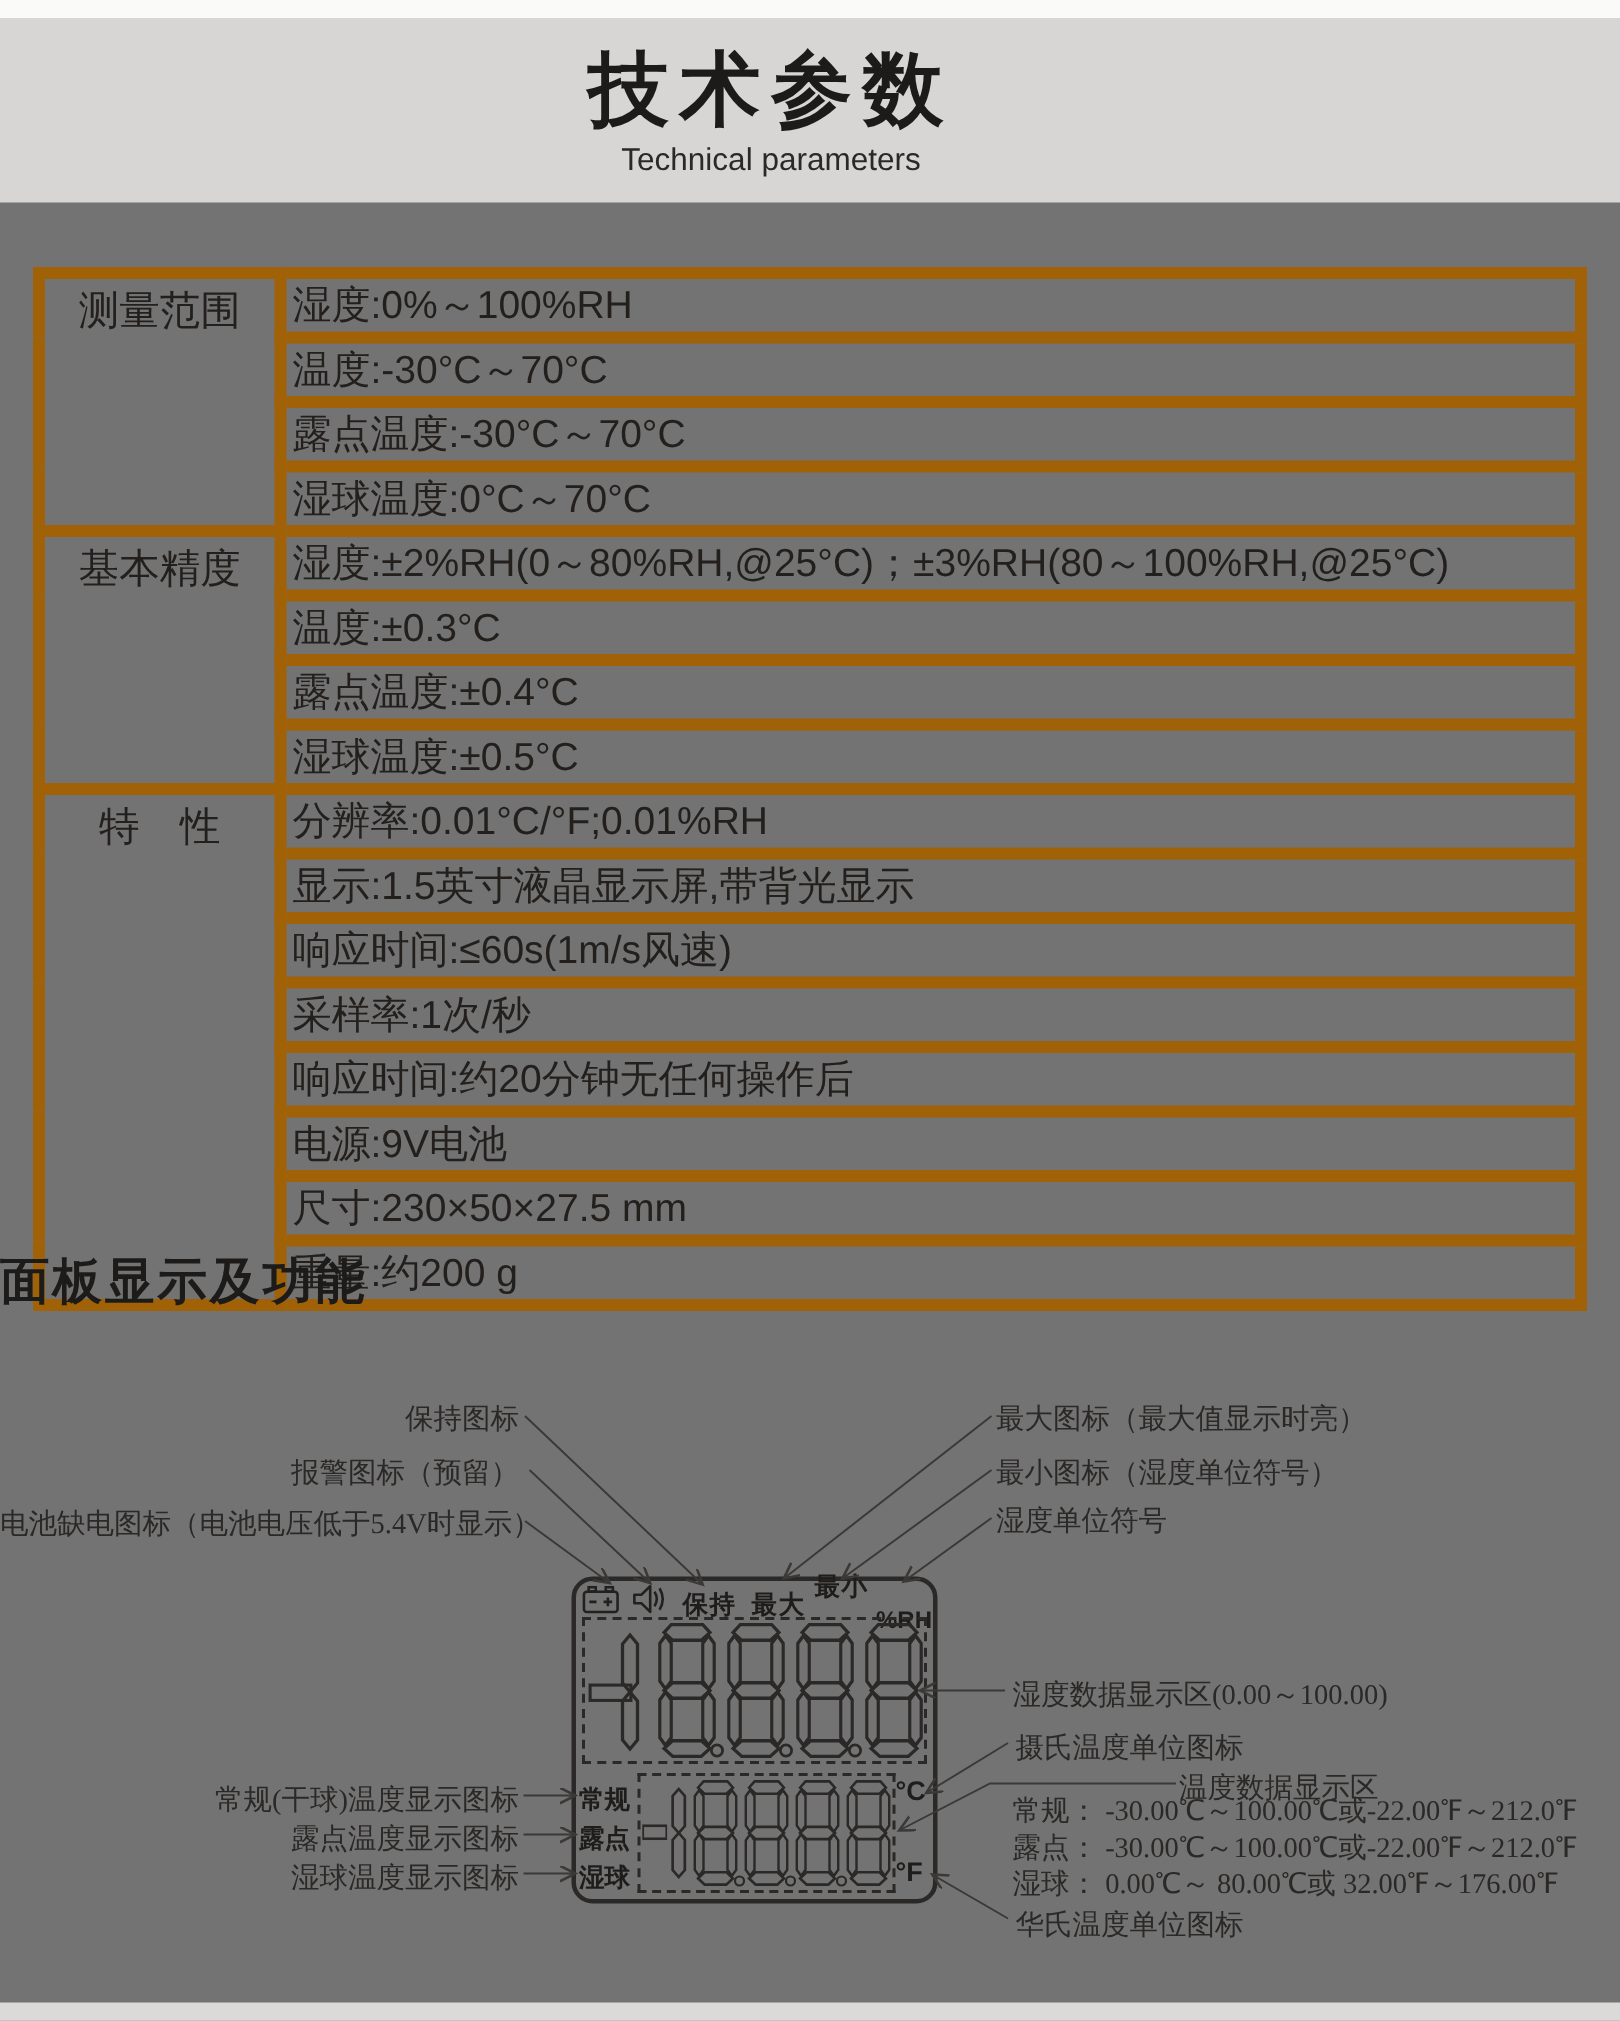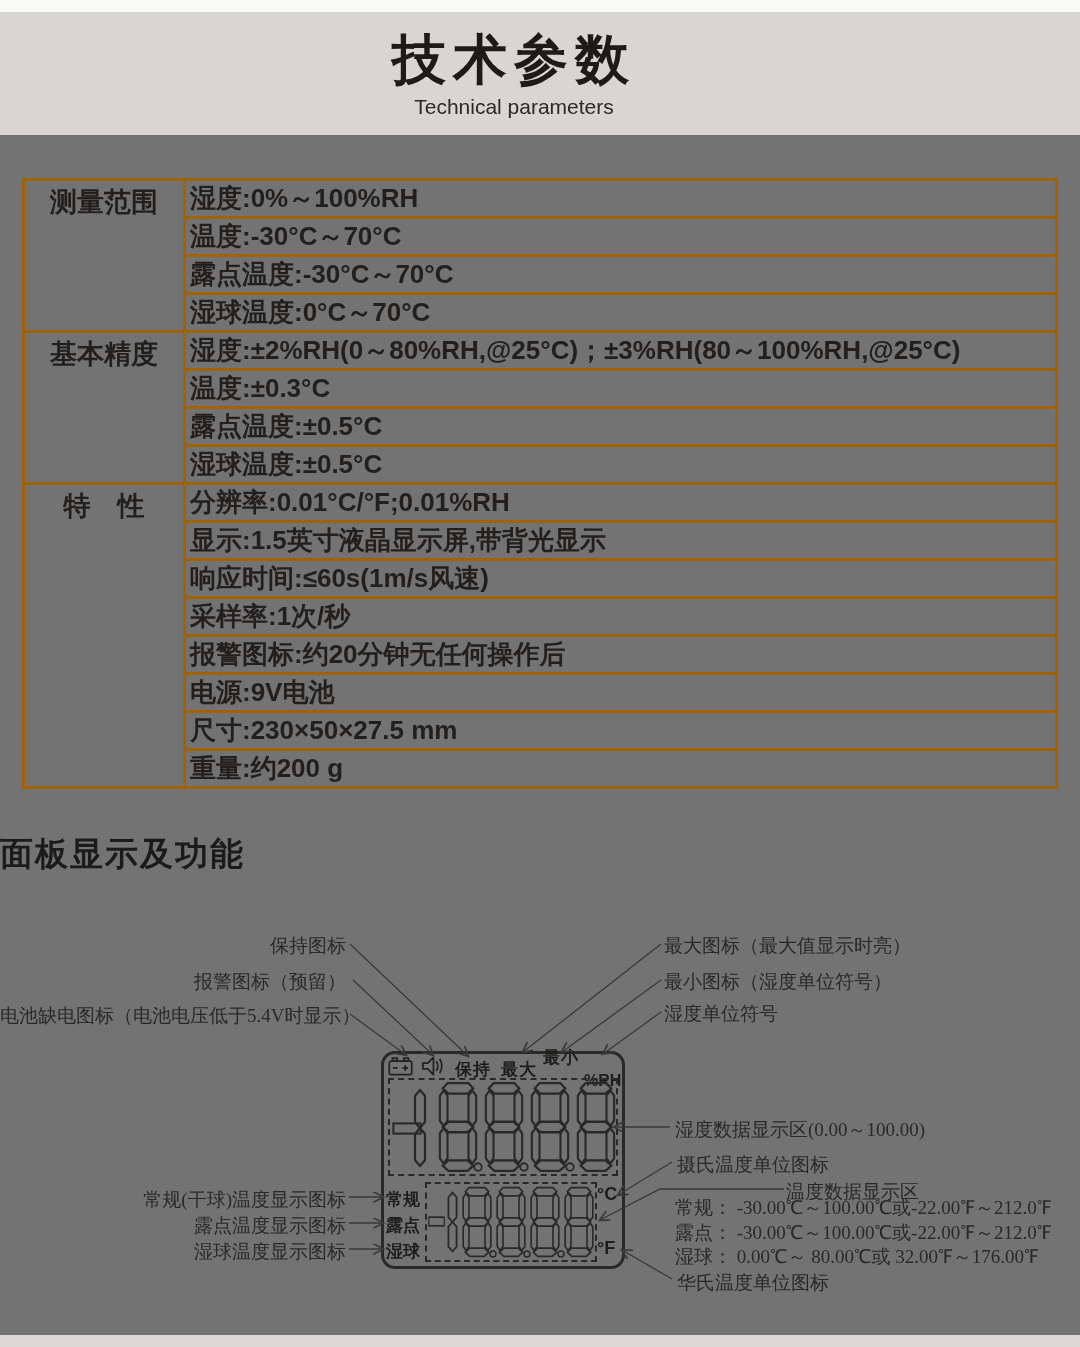--- a/index.html
+++ b/index.html
@@ -8,21 +8,21 @@
         font-family:"Liberation Sans",sans-serif;color:#262422}
   .top-strip{position:absolute;left:0;top:0;width:1080px;height:12px;background:#fafaf9}
   .band{position:absolute;left:0;top:12px;width:1080px;height:123px;background:#d7d6d4}
   .bottom-strip{position:absolute;left:0;bottom:0;width:1080px;height:12px;background:#dbdad8}
   .title{position:absolute;top:24px;left:0;width:1028px;text-align:center;
          font-size:54px;font-weight:700;letter-spacing:7px;color:#1d1b19}
   .subtitle{position:absolute;top:95px;left:0;width:1028px;text-align:center;
             font-size:21px;color:#2b2927}
   table.spec{position:absolute;left:22px;top:178px;width:1036px;height:597px;
              border-collapse:collapse;table-layout:fixed}
-  .spec td{border:3px solid #a16207;font-size:26px;font-weight:700;
+  .spec td{border:8px solid #a16207;font-size:26px;font-weight:400;
            white-space:nowrap;overflow:hidden;color:#221f1d}
   .spec td.lbl{width:161px;text-align:center;vertical-align:top;padding-top:3px;font-size:27px}
   .spec td.val{padding-left:4px}
   .sec-title{position:absolute;top:832px;left:0;width:952px;text-align:left;
              font-size:33px;font-weight:700;letter-spacing:2px;color:#1d1b19}
   .diagram{position:absolute;left:0;top:900px;width:1080px;height:447px}
   .lcd{position:absolute;left:381px;top:151px;width:244px;height:218px;
        border:3px solid #2b2927;border-radius:14px}
   .dash{position:absolute;border:2px dashed #2b2927}
   .dash.up{left:388px;top:178px;width:230px;height:98px}
@@ -64,40 +64,40 @@
           <td class="val">湿球温度:0°C～70°C</td>
         </tr>
       <tr>
         <td class="lbl" rowspan="4">基本精度</td>
         <td class="val">湿度:±2%RH(0～80%RH,@25°C)；±3%RH(80～100%RH,@25°C)</td>
       </tr>
       <tr>
           <td class="val">温度:±0.3°C</td>
         </tr>
       <tr>
-          <td class="val">露点温度:±0.5°C</td>
+          <td class="val">露点温度:±0.4°C</td>
         </tr>
       <tr>
           <td class="val">湿球温度:±0.5°C</td>
         </tr>
       <tr>
         <td class="lbl" rowspan="8">特　性</td>
         <td class="val">分辨率:0.01°C/°F;0.01%RH</td>
       </tr>
       <tr>
           <td class="val">显示:1.5英寸液晶显示屏,带背光显示</td>
         </tr>
       <tr>
           <td class="val">响应时间:≤60s(1m/s风速)</td>
         </tr>
       <tr>
           <td class="val">采样率:1次/秒</td>
         </tr>
       <tr>
-          <td class="val">报警图标:约20分钟无任何操作后</td>
+          <td class="val">响应时间:约20分钟无任何操作后</td>
         </tr>
       <tr>
           <td class="val">电源:9V电池</td>
         </tr>
       <tr>
           <td class="val">尺寸:230×50×27.5 mm</td>
         </tr>
       <tr>
           <td class="val">重量:约200 g</td>
         </tr>

